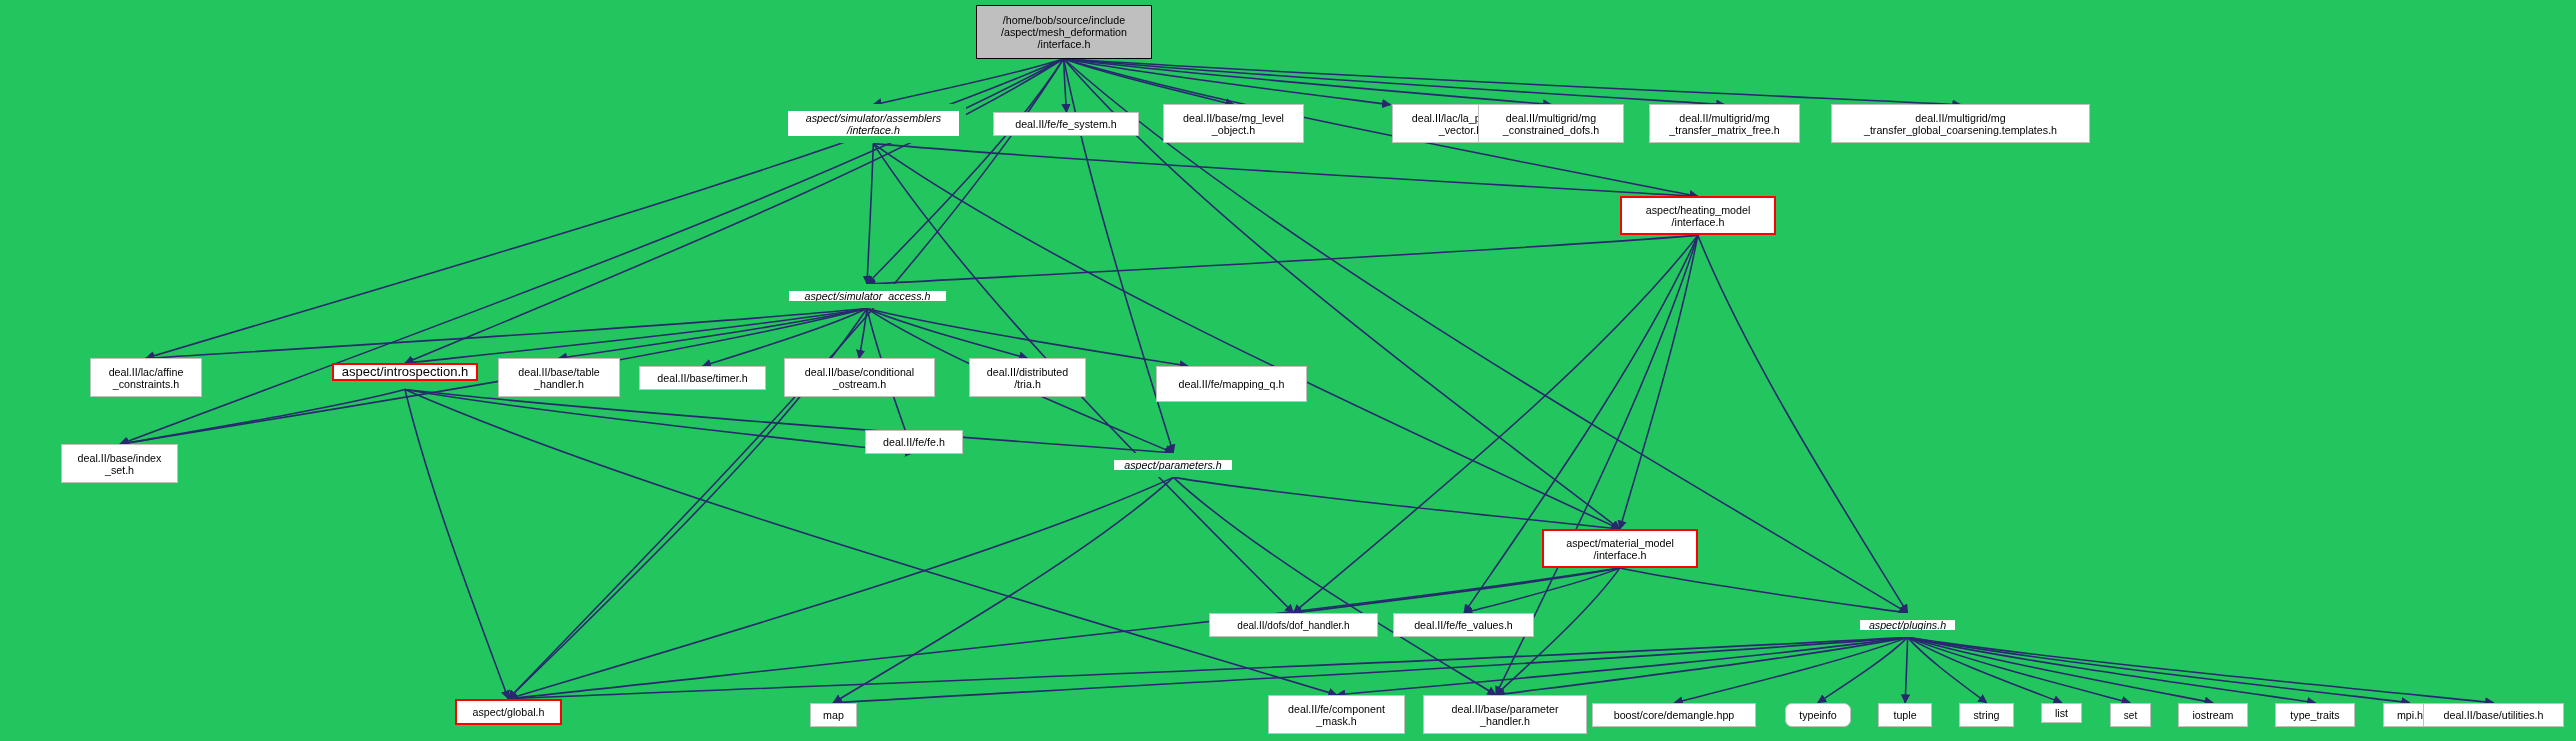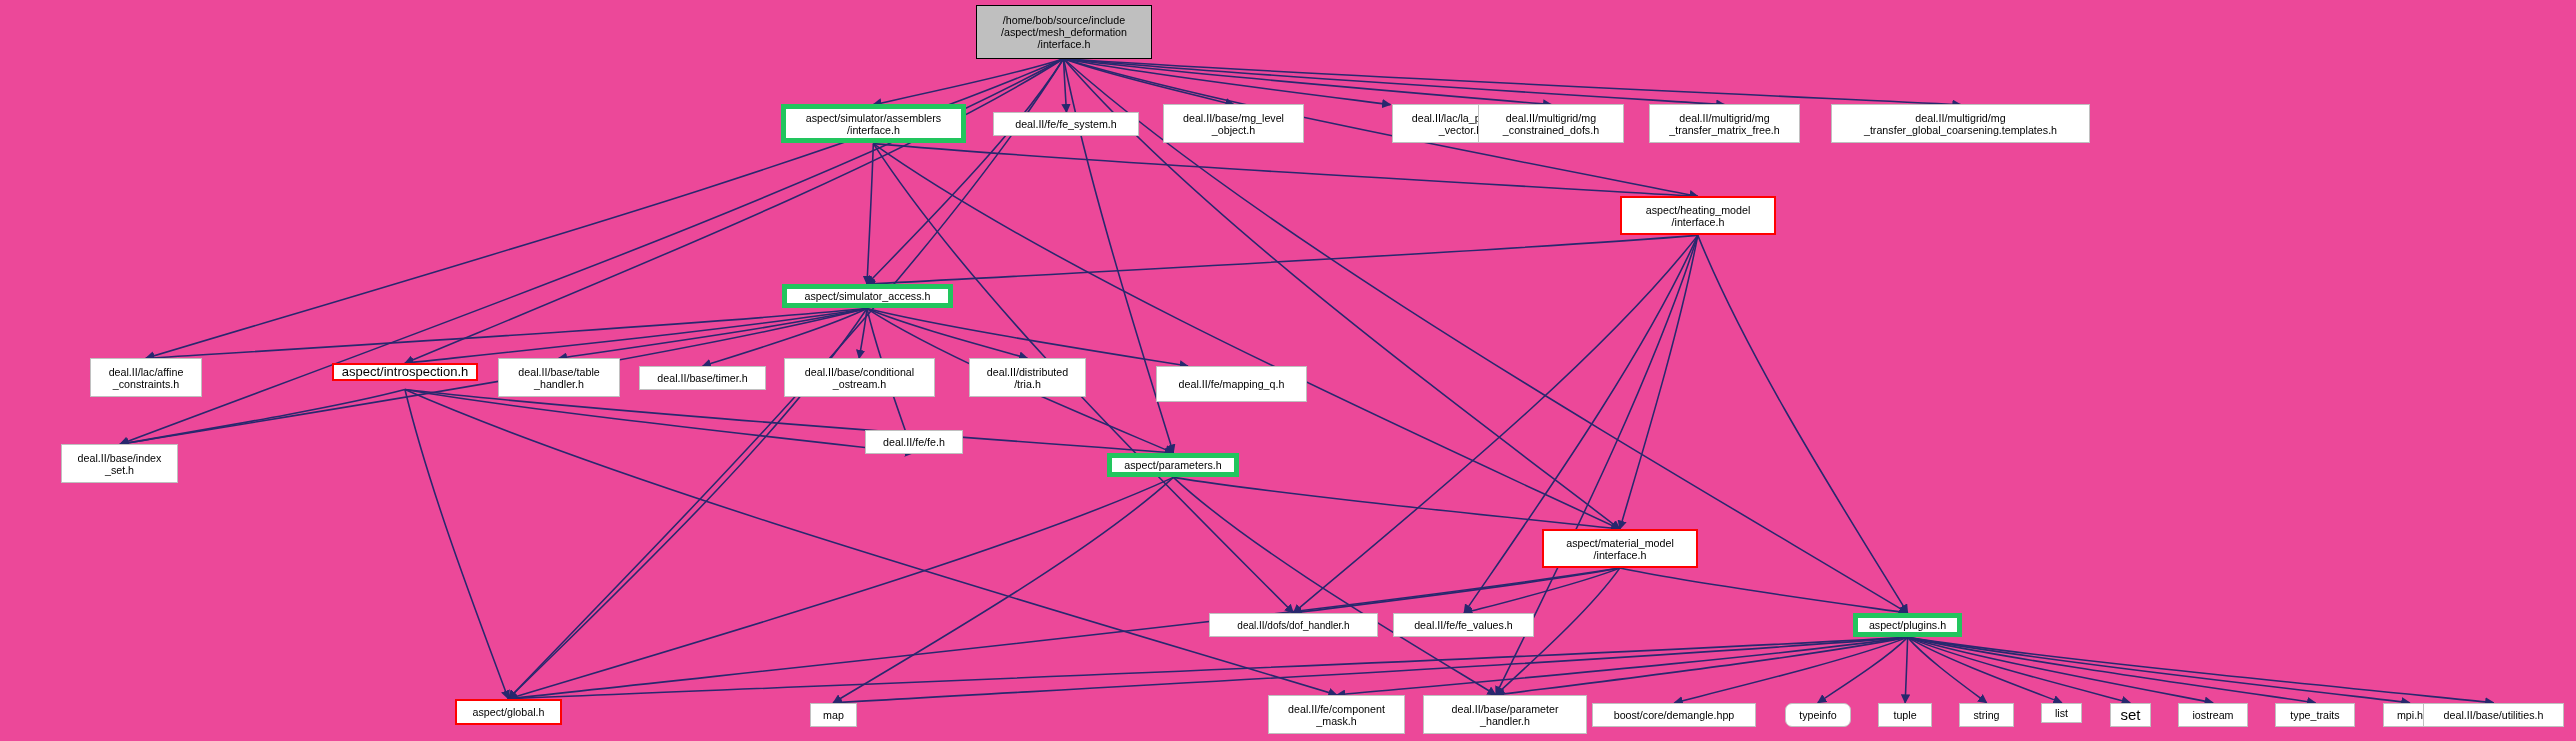--- a/index.html
+++ b/index.html
@@ -1,23 +1,23 @@
 <!DOCTYPE html>
 <html><head>
 <meta charset="utf-8">
 <style>
   html,body{margin:0;padding:0;background:#ffffff;}
   #stage{position:relative;width:2576px;height:742px;overflow:hidden;
-         font-family:"Liberation Sans","DejaVu Sans",sans-serif;background:#ec4899;}
+         font-family:"Liberation Sans","DejaVu Sans",sans-serif;background:#22c55e;}
   svg#edges{position:absolute;left:0;top:0;width:2576px;height:742px;}
   .node{position:absolute;box-sizing:border-box;display:flex;align-items:center;
         justify-content:center;text-align:center;background:#ffffff;
         border:1px solid #c0c0c0;color:#000;line-height:1.12;
         white-space:pre-line;overflow:hidden;}
-  .node.black{border:5px solid #22c55e;}
+  .node.black{border:7px solid #22c55e;font-style:italic;}
   .node.red{border:2px solid #ff0000;}
   .node.root{background:#bfbfbf;border:1px solid #000;}
 </style>
 </head>
 <body>
 
 <div id="stage">
   <svg id="edges" xmlns="http://www.w3.org/2000/svg" viewBox="0 0 2640 760" width="2576" height="742">
     <defs>
       <marker id="arrow" viewBox="0 0 10 10" refX="9" refY="5" markerWidth="6" markerHeight="6" orient="auto-start-reverse">
@@ -136,20 +136,20 @@
       <div class="node " style="left: 810px; top: 703px; width: 47px; height: 24.4px; font-size: 10.7px;">map</div>
       <div class="node " style="left: 1268px; top: 695px; width: 137px; height: 39px; font-size: 10.7px;">deal.II/fe/component
 _mask.h</div>
       <div class="node " style="left: 1423px; top: 695px; width: 164px; height: 39px; font-size: 10.7px;">deal.II/base/parameter
 _handler.h</div>
       <div class="node " style="left: 1592px; top: 703px; width: 164px; height: 24.4px; font-size: 10.7px;">boost/core/demangle.hpp</div>
       <div class="node " style="left: 1785px; top: 703px; width: 66px; height: 24.4px; font-size: 10.7px; border-radius: 7px;">typeinfo</div>
       <div class="node " style="left: 1878px; top: 703px; width: 54px; height: 24.4px; font-size: 10.7px;">tuple</div>
       <div class="node " style="left: 1959px; top: 703px; width: 55px; height: 24.4px; font-size: 10.7px;">string</div>
       <div class="node " style="left: 2041px; top: 703px; width: 41px; height: 20px; font-size: 10.7px;">list</div>
-      <div class="node " style="left: 2110px; top: 703px; width: 41px; height: 24.4px; font-size: 15px;">set</div>
+      <div class="node " style="left: 2110px; top: 703px; width: 41px; height: 24.4px; font-size: 10px;">set</div>
       <div class="node " style="left: 2178px; top: 703px; width: 70px; height: 24.4px; font-size: 10.7px;">iostream</div>
       <div class="node " style="left: 2275px; top: 703px; width: 80px; height: 24.4px; font-size: 10.7px;">type_traits</div>
       <div class="node " style="left: 2383px; top: 703px; width: 54px; height: 24.4px; font-size: 10.7px;">mpi.h</div>
       <div class="node " style="left: 2423px; top: 703px; width: 141px; height: 24.4px; font-size: 10.7px;">deal.II/base/utilities.h</div>
     </div>
 </div>
 
 
 </body></html>

